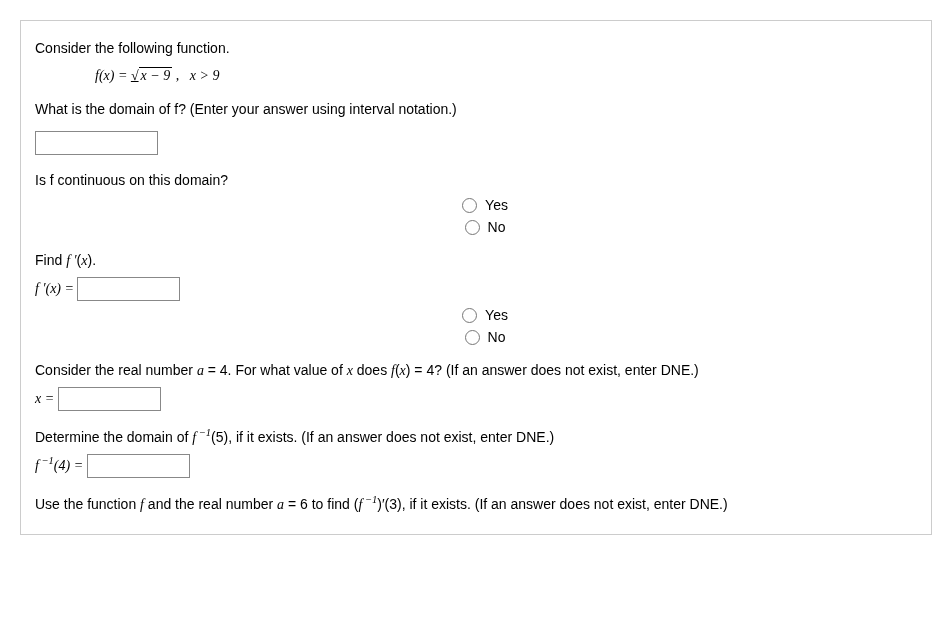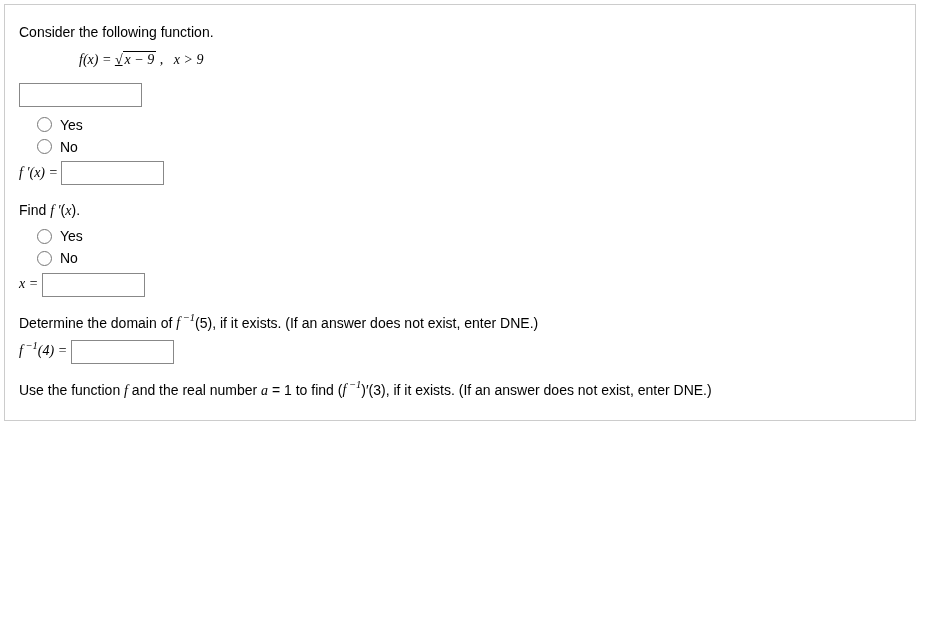--- a/index.html
+++ b/index.html
@@ -5,21 +5,21 @@
   body {
     margin: 0;
     padding: 0;
     font-family: Arial, Helvetica, sans-serif;
     font-size: 14px;
     color: #000;
     background: #fff;
   }
   .container {
     border: 1px solid #ccc;
-    margin: 4px;
+    margin: 20px;
     padding: 12px 14px 14px 14px;
     width: 912px;
     box-sizing: border-box;
   }
   .row {
     margin: 4px 0;
     line-height: 1.6;
   }
   .math-i { font-style: italic; font-family: 'Times New Roman', serif; text-align: right; }
   .formula {
@@ -51,20 +51,21 @@
     vertical-align: middle;
   }
   .w-wide { width: 115px; }
   .w-med { width: 95px; }
   .radio-row {
     margin-left: 18px;
     margin-top: 6px;
     margin-bottom: 6px;
     display: flex;
     align-items: center;
+    justify-content: center;
   }
   .radio-circle {
     width: 13px;
     height: 13px;
     border: 1px solid #777;
     border-radius: 50%;
     display: inline-block;
     margin-right: 8px;
     background: #fff;
   }
@@ -83,65 +84,72 @@
   <div class="row">Consider the following function.</div>
 
   <div class="formula">
     <span class="math-i">f(x) = </span>
     <span class="sqrt-wrap">
       <span class="sqrt-rad">√</span><span class="sqrt-body"><span class="math-i">x − 9</span></span>
     </span>
     <span class="math-i">,&nbsp;&nbsp;&nbsp;x &gt; 9</span>
   </div>
 
+  <div class="row">
+    <span>What is the domain of f? (Enter your answer using interval notation.)</span>
+  </div>
 
   <div class="row" style="margin-top:10px;margin-bottom:10px">
     <input type="text" class="ans w-wide" style="">
+  </div>
+
+  <div class="row section">Is f continuous on this domain?</div>
+  <div class="radio-row">
+    <span class="radio-circle"></span>
+    <span>Yes</span>
+  </div>
+  <div class="radio-row">
+    <span class="radio-circle"></span>
+    <span>No</span>
+  </div>
+
+  <div class="row section">
+    <span>Find <span class="math-i">f ′</span>(<span class="math-i">x</span>).</span>
+  </div>
+
+  <div class="row">
+    <span class="expr-label"><span class="math-i">f ′</span>(<span class="math-i">x</span>) = </span>
+    <input type="text" class="ans w-med" style="">
   </div>
 
   <div class="radio-row">
     <span class="radio-circle"></span>
     <span>Yes</span>
   </div>
   <div class="radio-row">
     <span class="radio-circle"></span>
     <span>No</span>
   </div>
 
-  <div class="row">
-    <span class="expr-label"><span class="math-i">f ′</span>(<span class="math-i">x</span>) = </span>
-    <input type="text" class="ans w-med" style="">
+  <div class="row section">
+    <span>Consider the real number </span><span class="math-i">a</span><span> = 4. For what value of </span><span class="math-i">x</span><span> does </span><span class="math-i">f</span><span>(</span><span class="math-i">x</span><span>) = 4? (If an answer does not exist, enter DNE.)</span>
   </div>
-
-  <div class="row section">
-    <span>Find <span class="math-i">f ′</span>(<span class="math-i">x</span>).</span>
-  </div>
-
-  <div class="radio-row">
-    <span class="radio-circle"></span>
-    <span>Yes</span>
-  </div>
-  <div class="radio-row">
-    <span class="radio-circle"></span>
-    <span>No</span>
-  </div>
-
 
   <div class="row">
     <span class="expr-label"><span class="math-i">x</span> = </span>
     <input type="text" class="ans w-med" style="">
   </div>
 
   <div class="row section">
     <span>Determine the domain of </span><span class="expr-label"><span class="math-i">f</span><sup>&nbsp;<span>−1</span></sup></span><span>(5), if it exists. (If an answer does not exist, enter DNE.)</span>
   </div>
 
   <div class="row">
     <span class="expr-label"><span class="math-i">f</span><sup>&nbsp;<span>−1</span></sup><span>(4) = </span></span>
     <input type="text" class="ans w-med" style="">
   </div>
 
   <div class="row section">
-    <span>Use the function </span><span class="math-i">f</span><span> and the real number </span><span class="math-i">a</span><span> = 1 to find (</span><span class="expr-label"><span class="math-i">f</span><sup>&nbsp;<span>−1</span></sup></span><span>)′(3), if it exists. (If an answer does not exist, enter DNE.)</span>
+    <span>Use the function </span><span class="math-i">f</span><span> and the real number </span><span class="math-i">a</span><span> = 6 to find (</span><span class="expr-label"><span class="math-i">f</span><sup>&nbsp;<span>−1</span></sup></span><span>)′(3), if it exists. (If an answer does not exist, enter DNE.)</span>
   </div>
 
 
 </div>
 
 </body></html>

